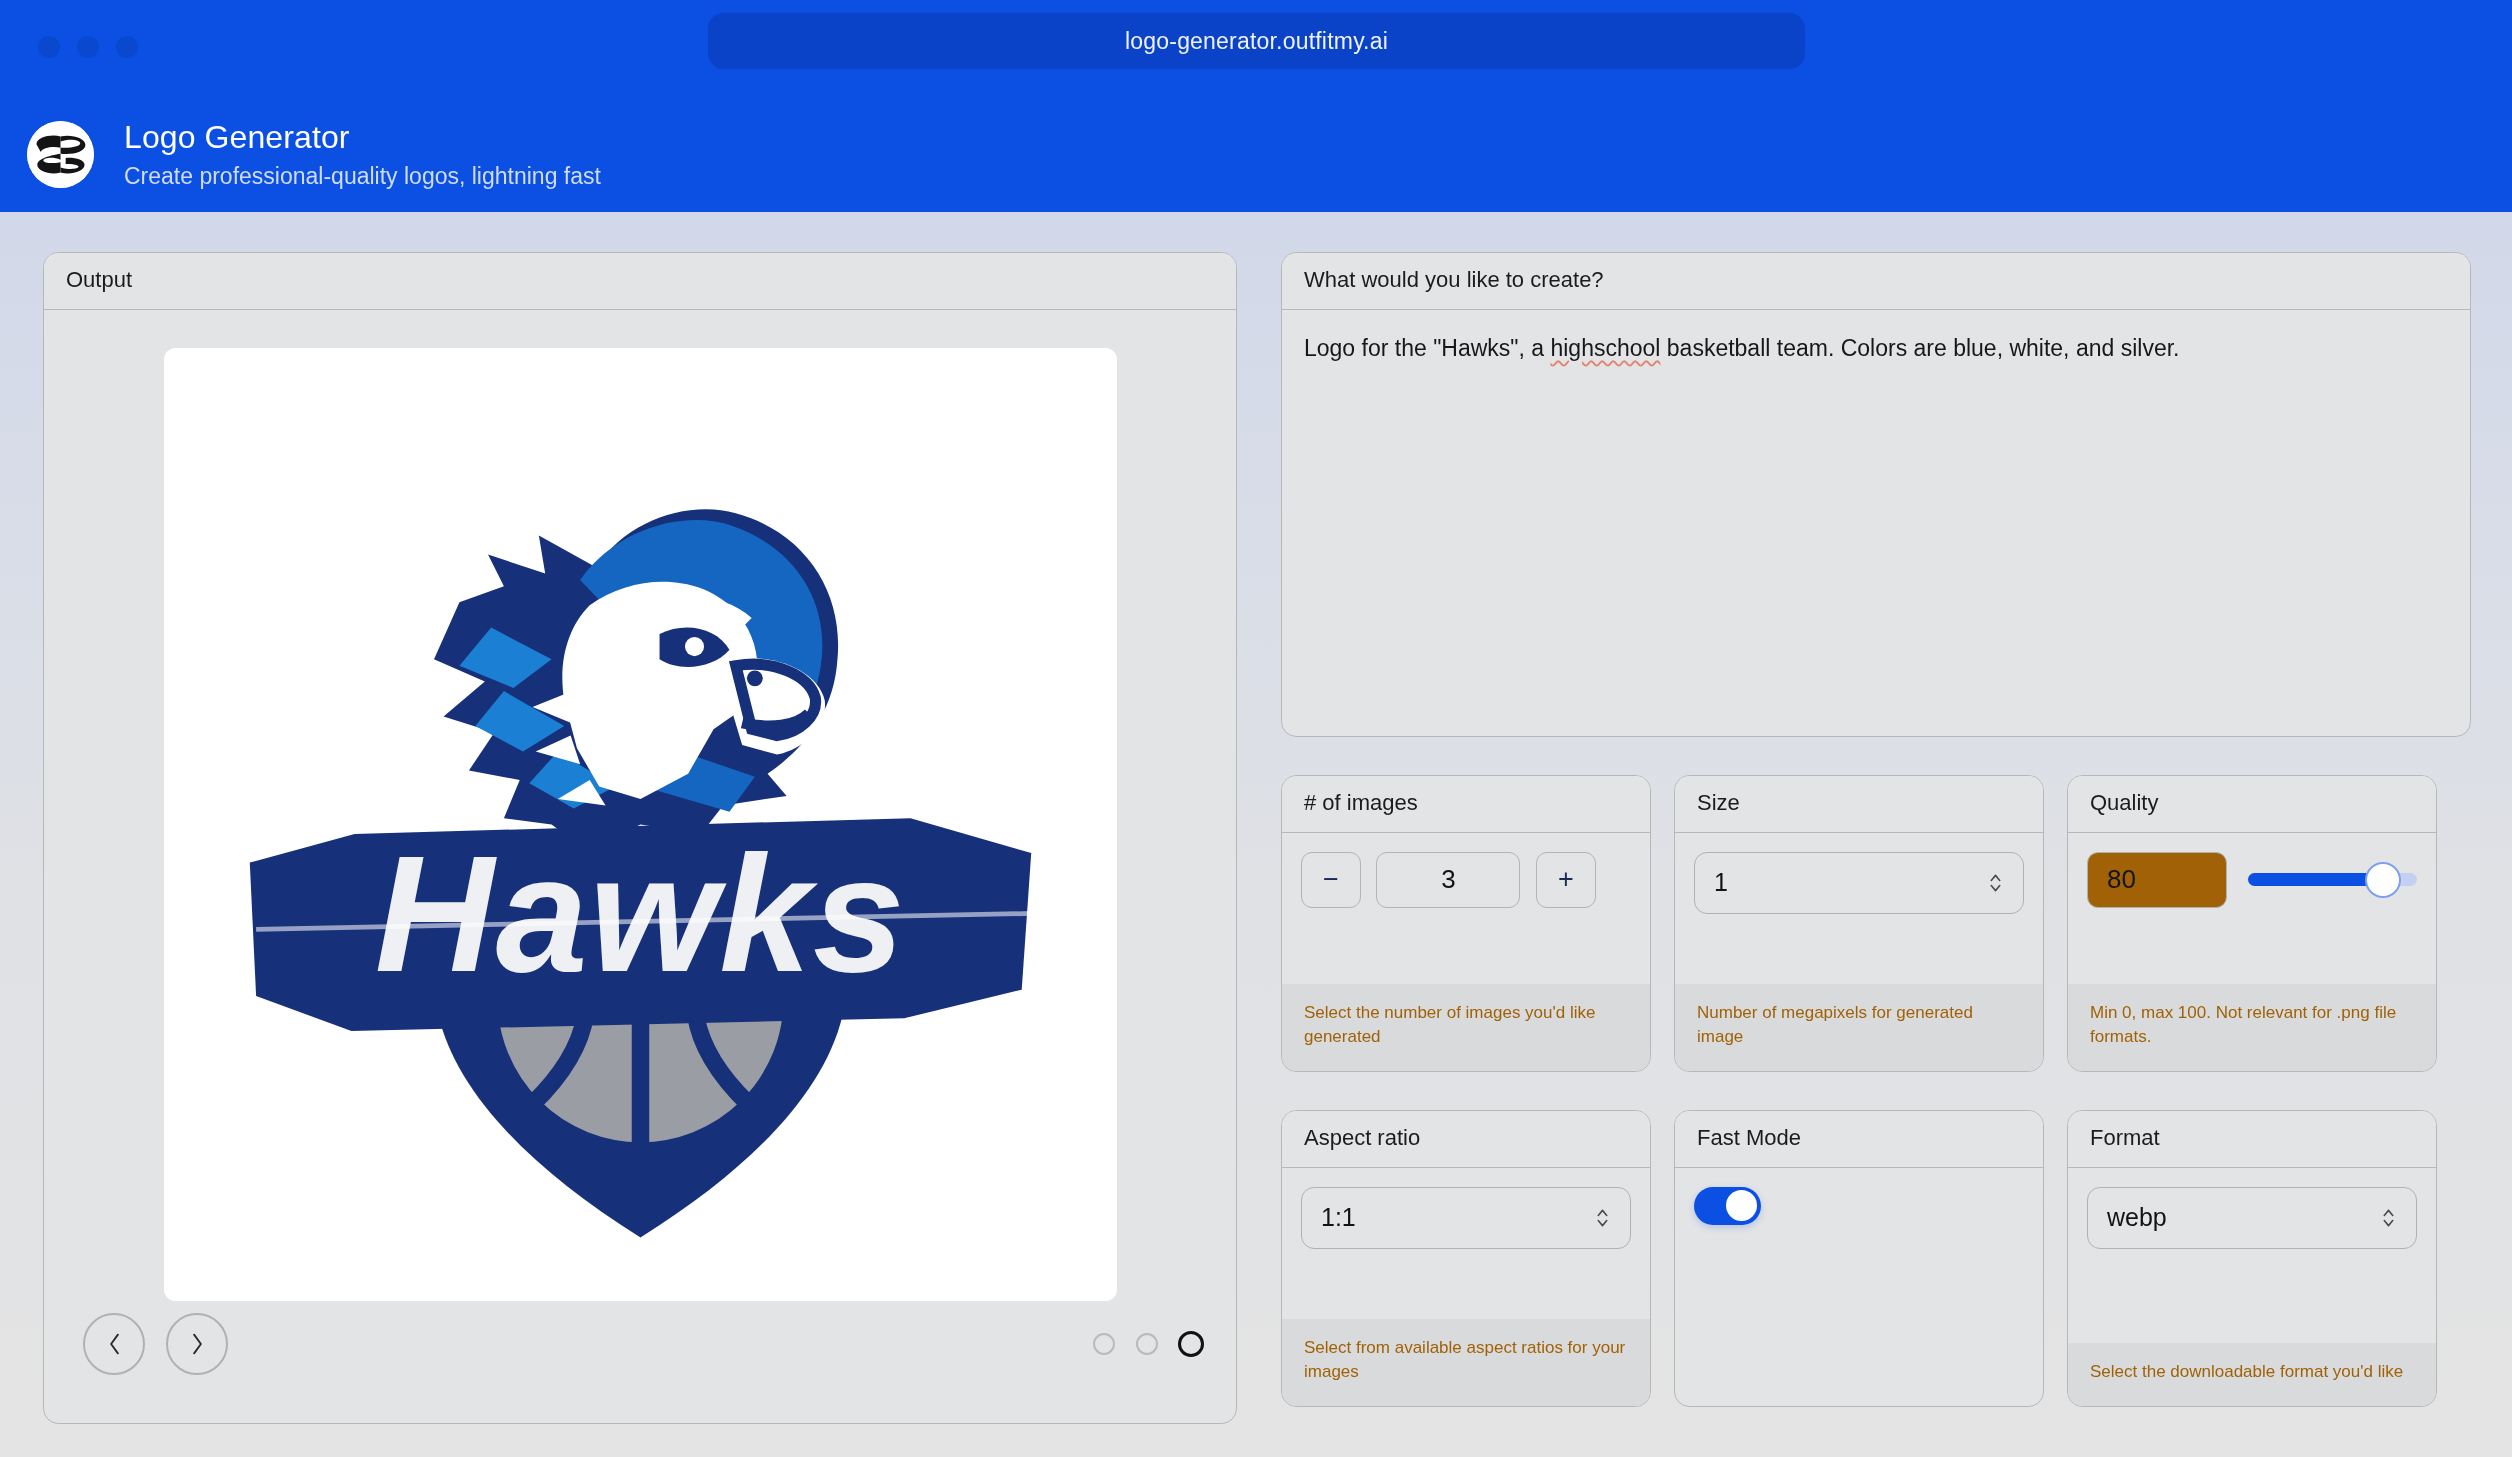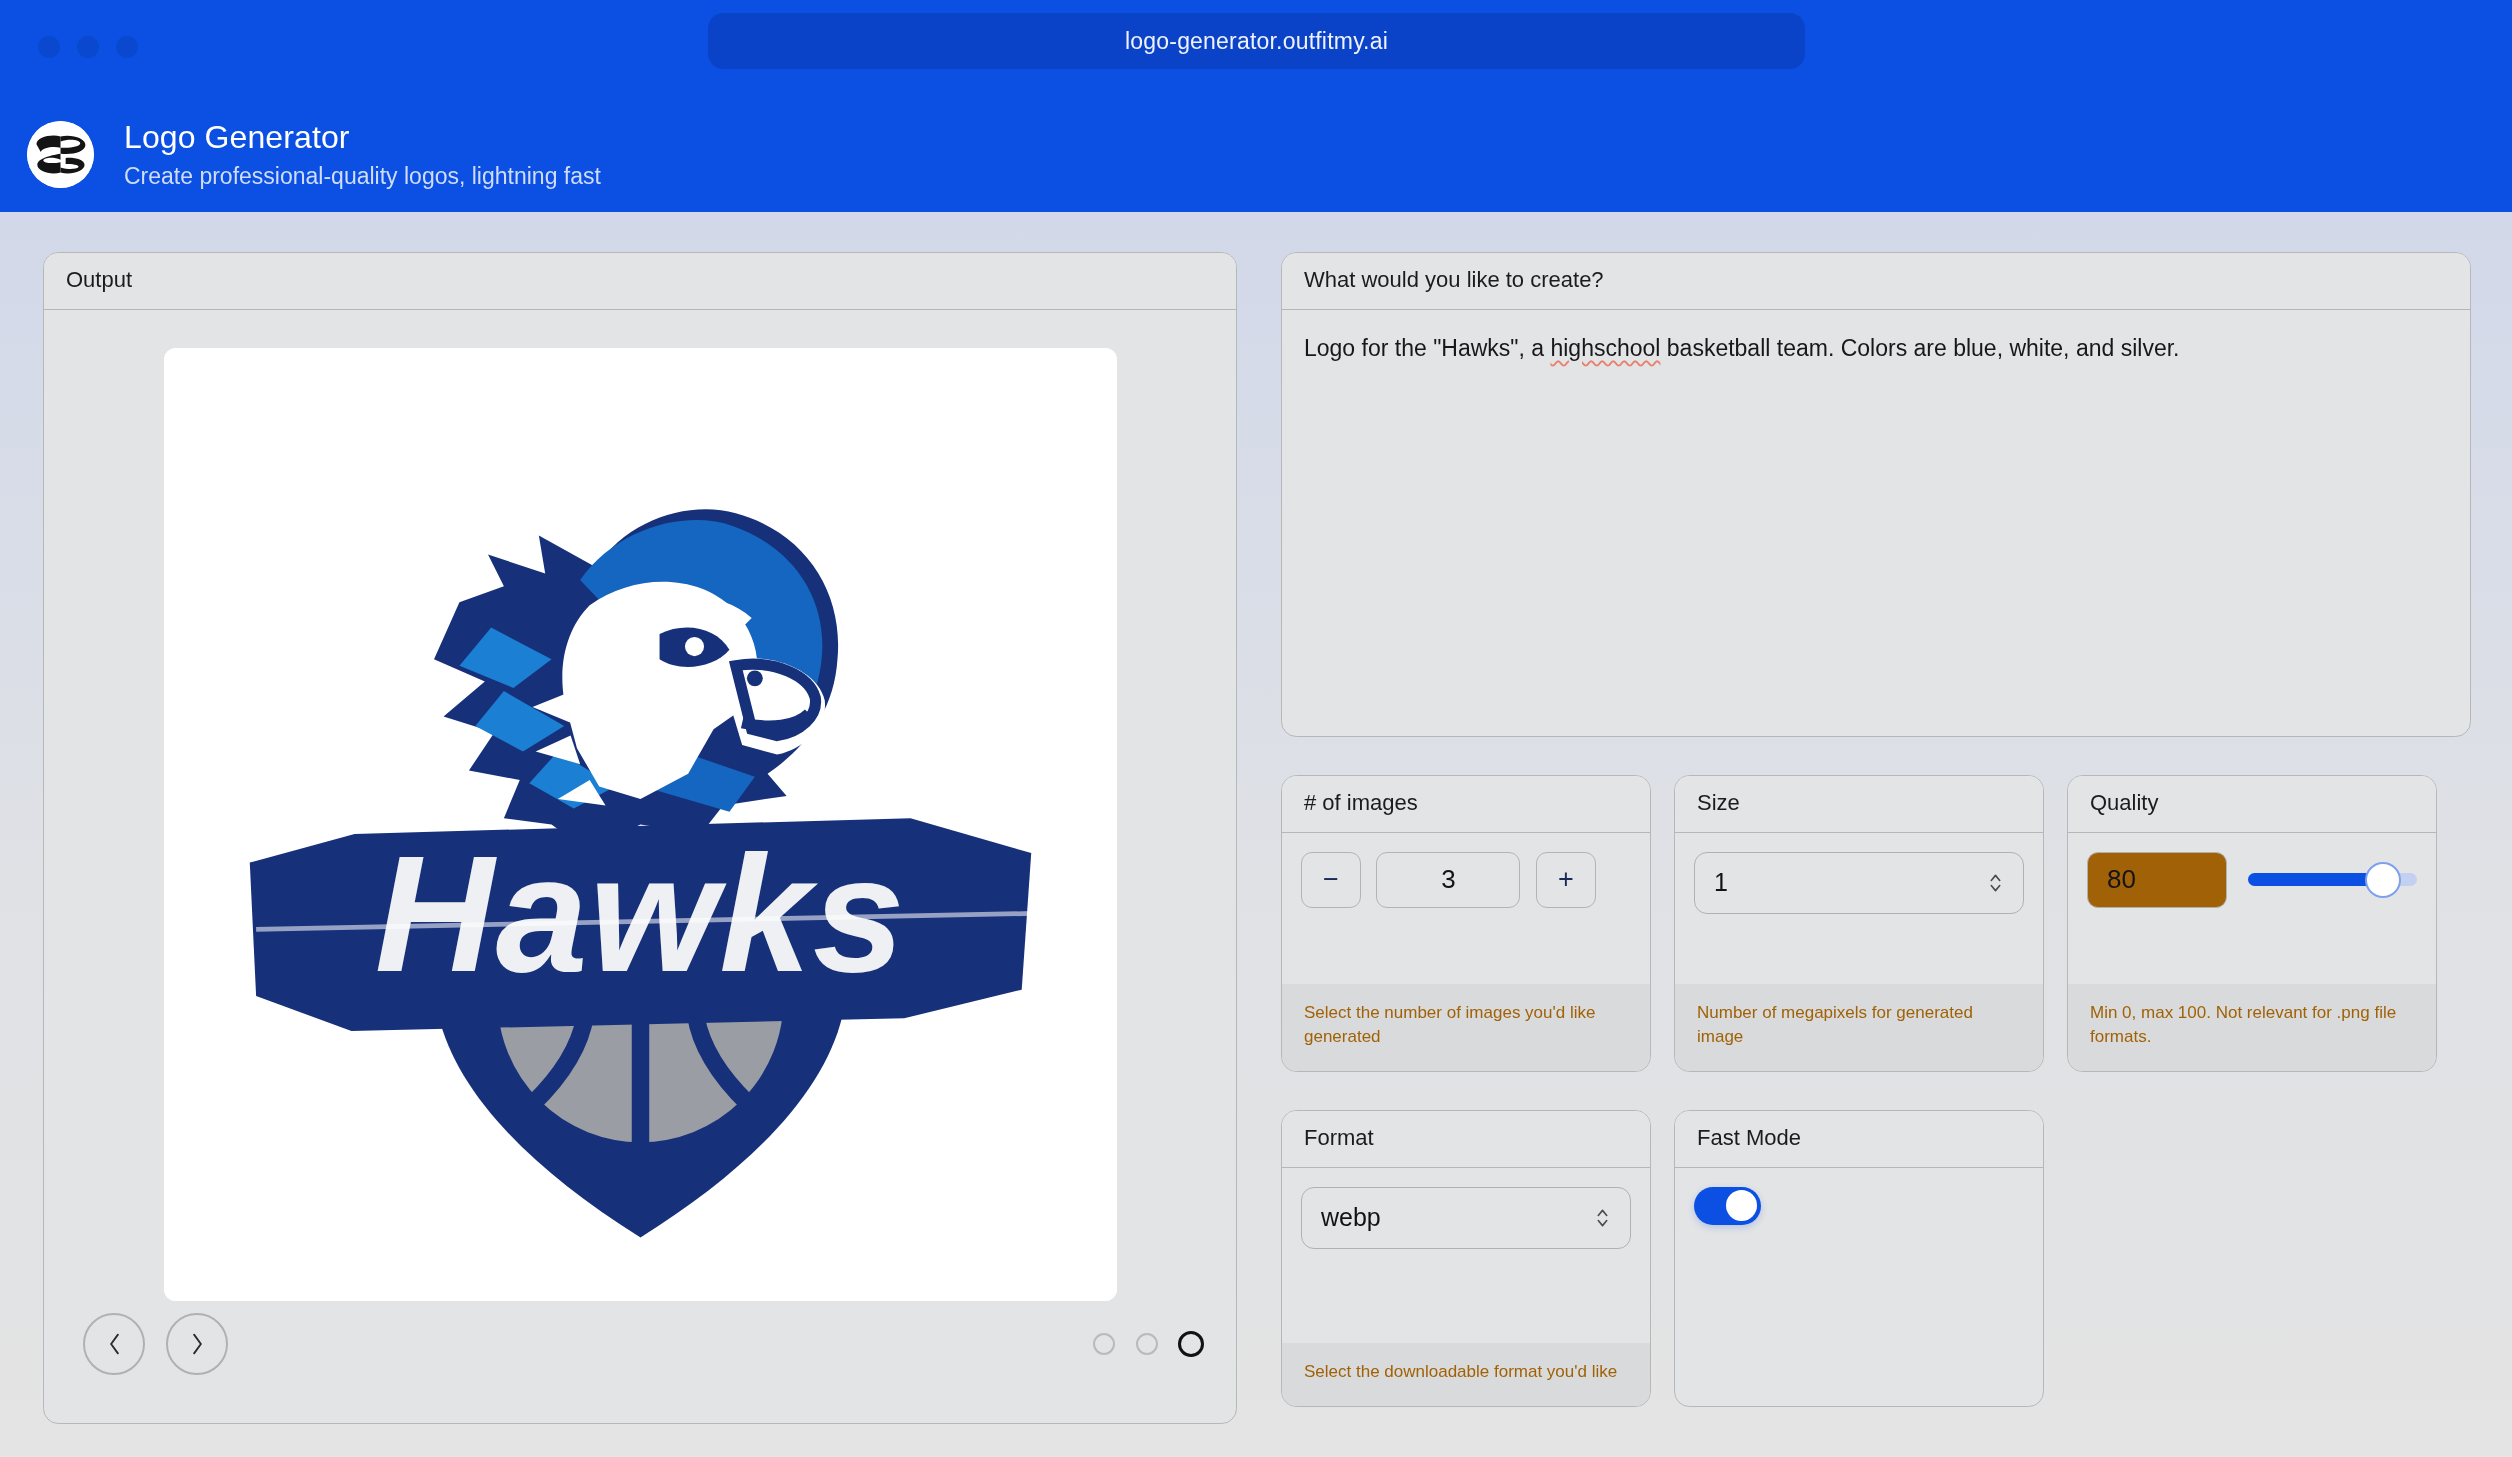--- a/index.html
+++ b/index.html
@@ -446,48 +446,67 @@
           </div>
         </div>
         <div class="card-foot">
           <div class="help">Min 0, max 100. Not relevant for .png file formats.</div>
         </div>
       </div>
     </div>
 
     <div class="ctrl-grid">
 
+      <div class="card ctrl-card">
+        <div class="card-head">
+          <span class="label">Aspect ratio</span>
+        </div>
+        <div class="ctrl-body">
+          <div class="select">
+            <span class="sel-val">1:1</span>
+            <span class="chev">
+              <svg width="17" height="22" viewBox="0 0 20 26" aria-hidden="true">
+                <path d="M5 10 L10 4 L15 10" stroke="#4b4c4e" stroke-width="1.9" fill="none" stroke-linecap="round" stroke-linejoin="round"></path>
+                <path d="M5 16 L10 22 L15 16" stroke="#4b4c4e" stroke-width="1.9" fill="none" stroke-linecap="round" stroke-linejoin="round"></path>
+              </svg>
+            </span>
+          </div>
+        </div>
+        <div class="card-foot">
+          <div class="help">Select from available aspect ratios for your images</div>
+        </div>
+      </div>
+
+      <div class="card ctrl-card">
+        <div class="card-head">
+          <span class="label">Fast Mode</span>
+        </div>
+        <div class="ctrl-body">
+          <div class="toggle">
+            <div class="knob"></div>
+          </div>
+        </div>
+      </div>
 
       <div class="card ctrl-card">
         <div class="card-head">
           <span class="label">Format</span>
         </div>
         <div class="ctrl-body">
           <div class="select">
             <span class="sel-val">webp</span>
             <span class="chev">
               <svg width="17" height="22" viewBox="0 0 20 26" aria-hidden="true">
                 <path d="M5 10 L10 4 L15 10" stroke="#4b4c4e" stroke-width="1.9" fill="none" stroke-linecap="round" stroke-linejoin="round"></path>
                 <path d="M5 16 L10 22 L15 16" stroke="#4b4c4e" stroke-width="1.9" fill="none" stroke-linecap="round" stroke-linejoin="round"></path>
               </svg>
             </span>
           </div>
         </div>
         <div class="card-foot">
           <div class="help">Select the downloadable format you'd like</div>
         </div>
       </div>
-
-      <div class="card ctrl-card">
-        <div class="card-head">
-          <span class="label">Fast Mode</span>
-        </div>
-        <div class="ctrl-body">
-          <div class="toggle">
-            <div class="knob"></div>
-          </div>
-        </div>
-      </div>
     </div>
 
   </div>
 </div>
 
 
 </body></html>

